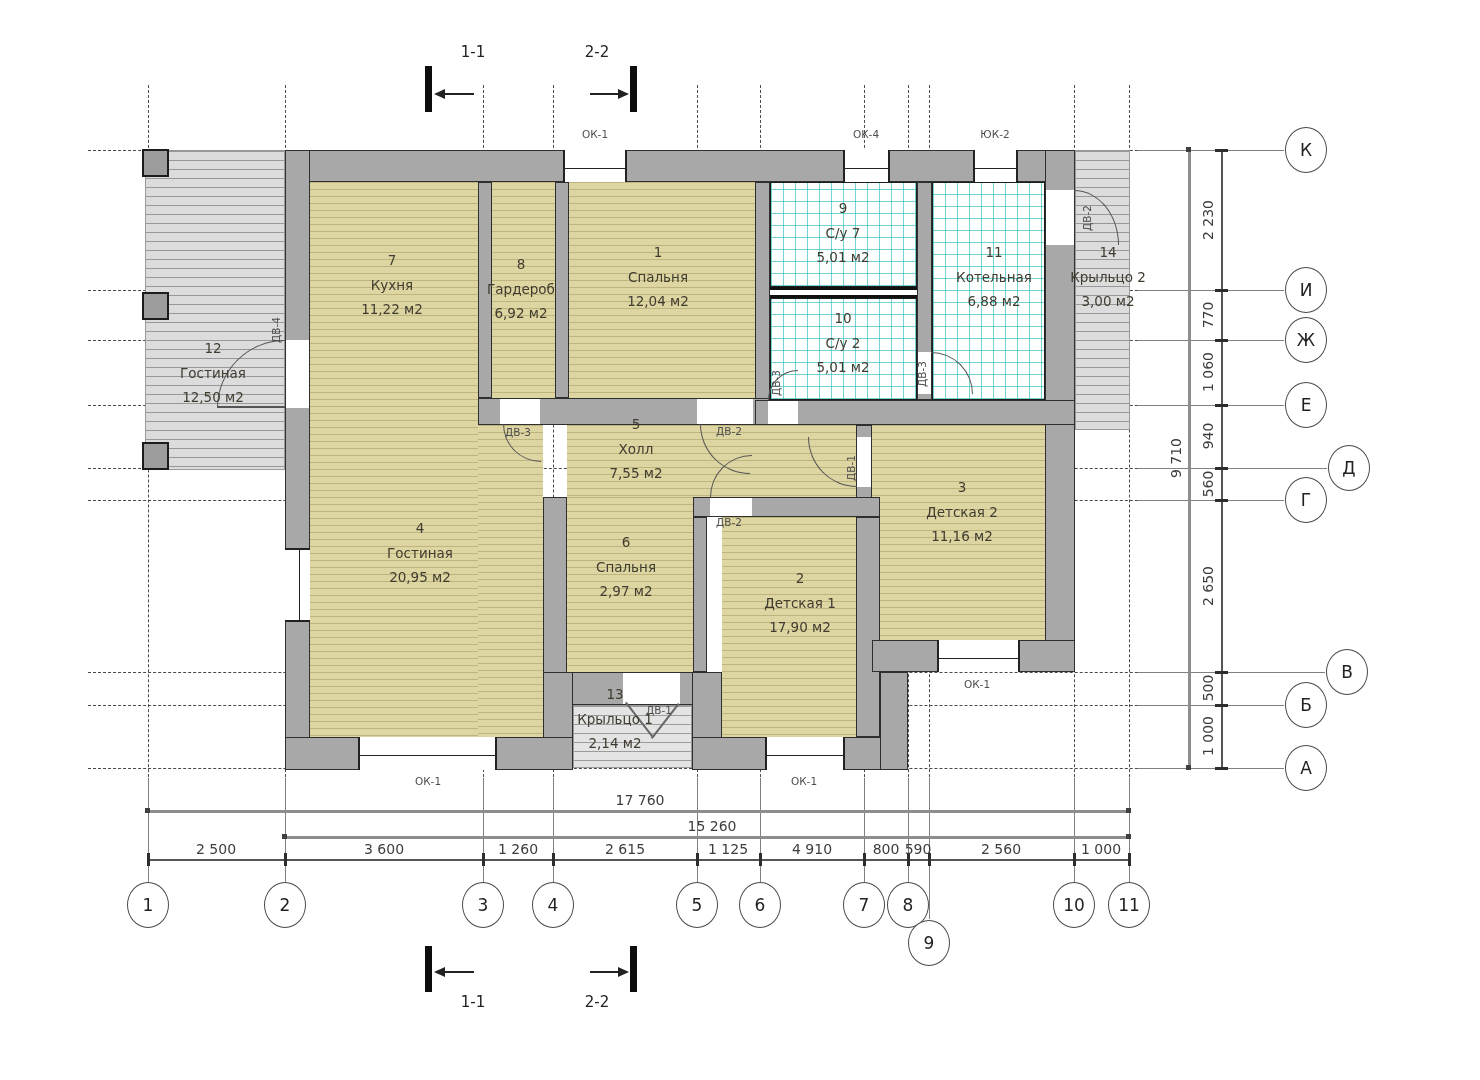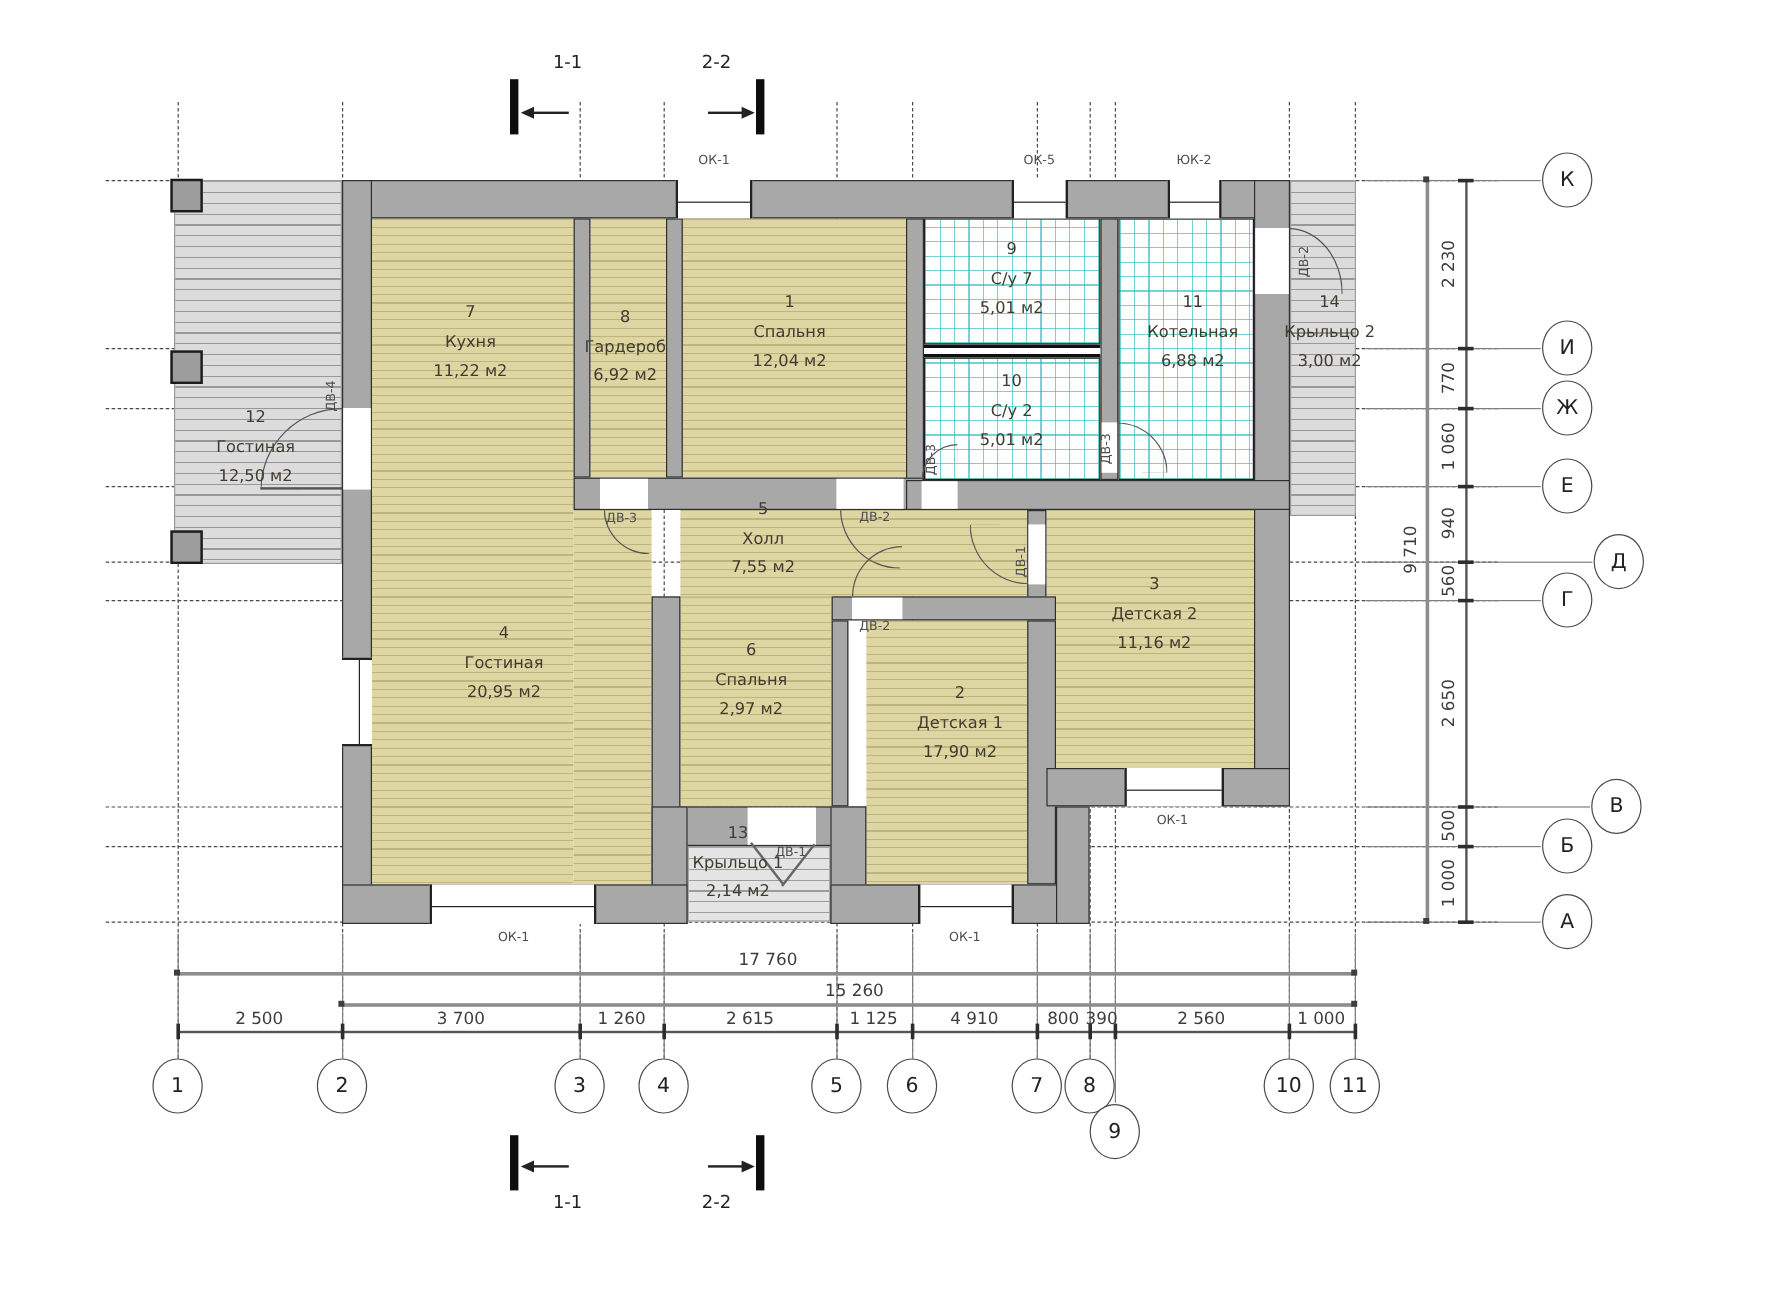--- a/index.html
+++ b/index.html
@@ -193,21 +193,21 @@
     <span>Крыльцо 1</span>
     <span>2,14 м2</span>
   </div>
   <div class="room-label" style="left:1108px;top:240px">
     <span>14</span>
     <span>Крыльцо 2</span>
     <span>3,00 м2</span>
   </div>
 
   <div class="sym" style="left:595px;top:134px">ОК-1</div>
-  <div class="sym" style="left:866px;top:134px">ОК-5</div>
+  <div class="sym" style="left:866px;top:134px">ОК-4</div>
   <div class="sym" style="left:995px;top:134px">ЮК-2</div>
   <div class="sym" style="left:428px;top:781px">ОК-1</div>
   <div class="sym" style="left:804px;top:781px">ОК-1</div>
   <div class="sym" style="left:977px;top:684px">ОК-1</div>
 
   <div class="sym v" style="left:276px;top:330px">ДВ-4</div>
   <div class="sym" style="left:518px;top:432px">ДВ-3</div>
   <div class="sym" style="left:729px;top:431px">ДВ-2</div>
   <div class="sym v" style="left:776px;top:383px">ДВ-3</div>
   <div class="sym v" style="left:922px;top:374px">ДВ-3</div>
@@ -324,27 +324,27 @@
     <div class="gc" style="left:1347px;top:672px">В</div>
     <div class="axis h" style="left:88px;top:705px;width:1160px"></div>
     <div class="ext" style="left:1138px;top:705px;width:146px;height:1px"></div>
     <div class="tick" style="left:1215px;top:704px;width:13px;height:2.5px"></div>
     <div class="gc" style="left:1306px;top:705px">Б</div>
     <div class="axis h" style="left:88px;top:768px;width:1160px"></div>
     <div class="ext" style="left:1138px;top:768px;width:146px;height:1px"></div>
     <div class="tick" style="left:1215px;top:767px;width:13px;height:2.5px"></div>
     <div class="gc" style="left:1306px;top:768px">А</div>
     <div class="dim" style="left:216px;top:857px">2 500</div>
-    <div class="dim" style="left:384px;top:857px">3 700</div>
+    <div class="dim" style="left:384px;top:857px">3 600</div>
     <div class="dim" style="left:518px;top:857px">1 260</div>
     <div class="dim" style="left:625px;top:857px">2 615</div>
     <div class="dim" style="left:728px;top:857px">1 125</div>
     <div class="dim" style="left:812px;top:857px">4 910</div>
     <div class="dim" style="left:886px;top:857px">800</div>
-    <div class="dim" style="left:918px;top:857px">390</div>
+    <div class="dim" style="left:918px;top:857px">590</div>
     <div class="dim" style="left:1001px;top:857px">2 560</div>
     <div class="dim" style="left:1101px;top:857px">1 000</div>
     <div class="dim v" style="left:1208px;top:220px">2 230</div>
     <div class="dim v" style="left:1208px;top:315px">770</div>
     <div class="dim v" style="left:1208px;top:372px">1 060</div>
     <div class="dim v" style="left:1208px;top:436px">940</div>
     <div class="dim v" style="left:1208px;top:484px">560</div>
     <div class="dim v" style="left:1208px;top:586px">2 650</div>
     <div class="dim v" style="left:1208px;top:688px">500</div>
     <div class="dim v" style="left:1208px;top:736px">1 000</div>

